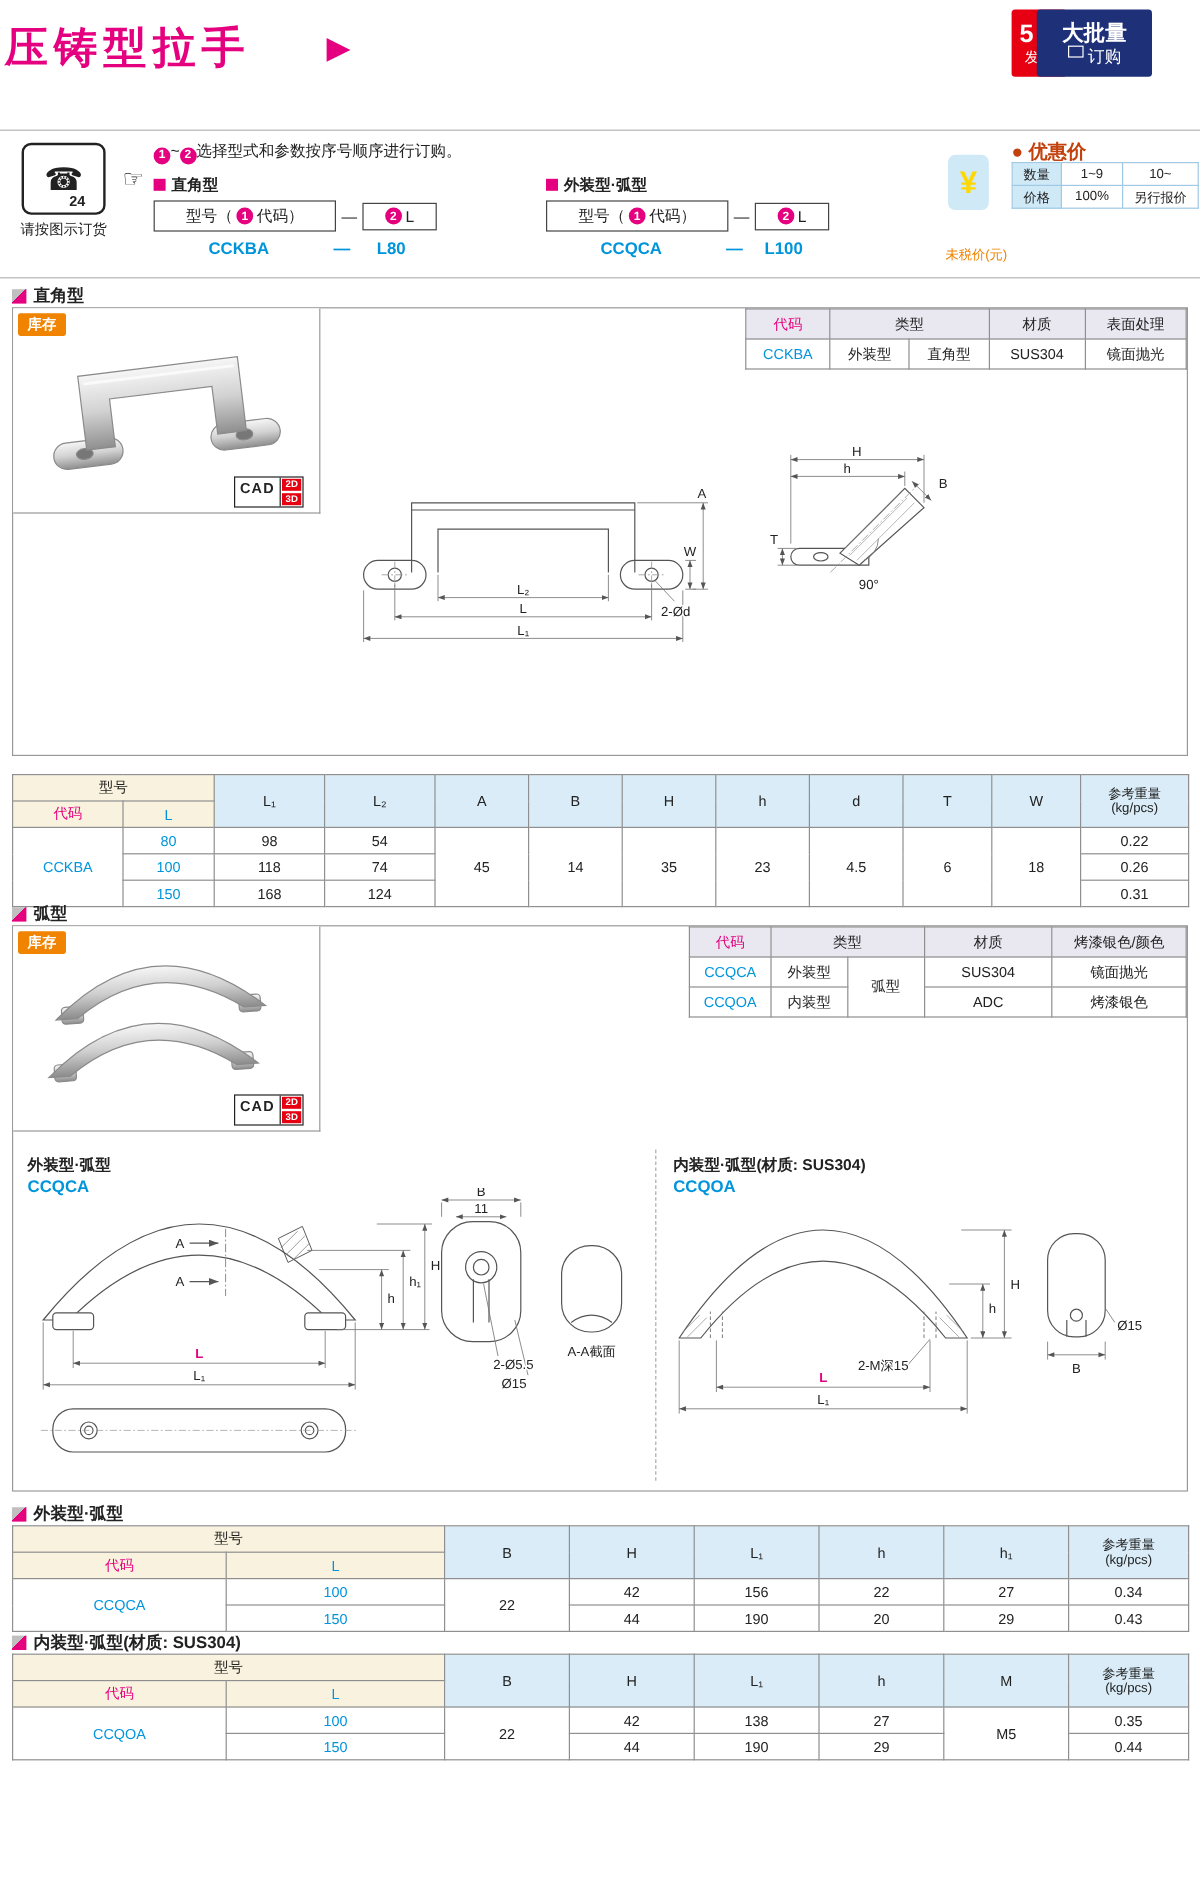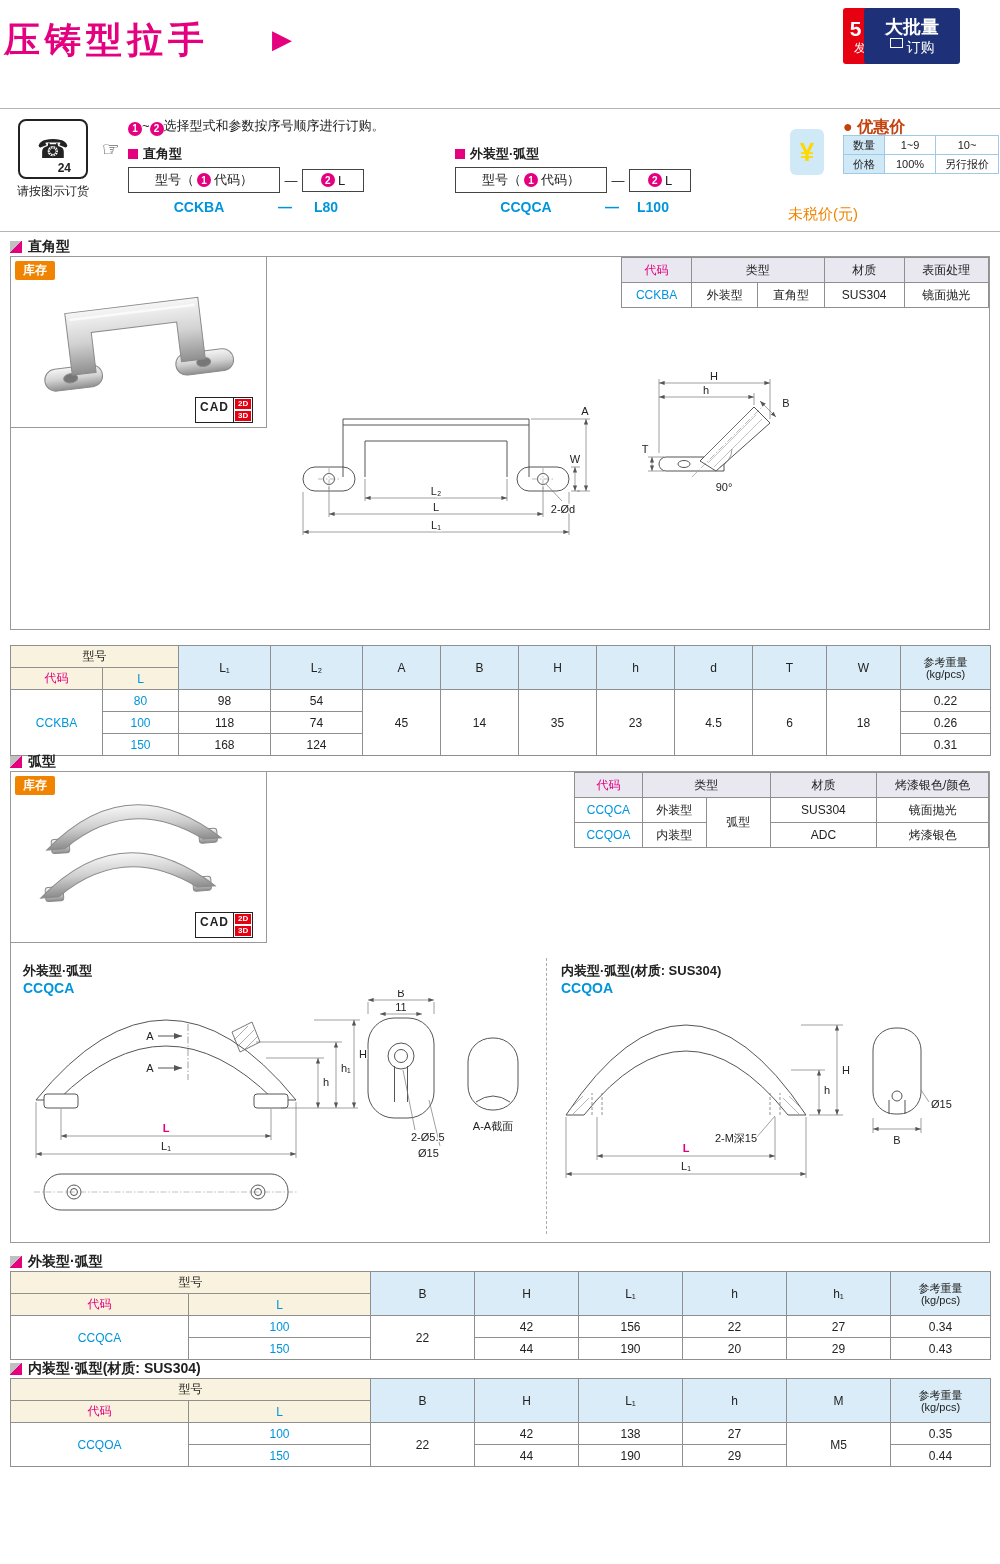--- a/index.html
+++ b/index.html
@@ -37,21 +37,21 @@
   .f-dash{width:22px;text-align:center;font-size:13px}
   .ex-row{display:flex;align-items:center;color:#0095db;font-weight:bold;font-size:14px}
   .ex-code{width:150px;text-align:center}
   .ex-dash{width:22px;text-align:center}
   .ex-val{width:60px;text-align:center}
   .yen-ico{width:34px;height:46px;background:#cfe9f7;border-radius:6px;color:#ffd800;font-size:26px;font-weight:bold;display:flex;align-items:center;justify-content:center}
   .price-title{color:#c2410c;font-size:16px;font-weight:bold}
   .price-tb{border-collapse:collapse}
   .price-tb td{border:1px solid #9fc9e4;font-size:11px;padding:1px 3px;text-align:center;height:16px}
   .plbl{background:#cfe9f7}
-  .price-note{color:#f08300;font-size:15px}
+  .price-note{color:#f08300;font-size:11px}
   
   .sec-hdr{display:flex;align-items:center;gap:6px;font-size:14px;font-weight:bold}
   .sec-icon{width:12px;height:12px;background:linear-gradient(135deg,#c0c0c0 46%,#e4007f 46%);display:inline-block}
   .big-box{border:1px solid #999;background:#fff}
   .photo-frame{position:absolute;left:0;top:0;width:255px;height:170px;border-right:1px solid #999;border-bottom:1px solid #999;background:#fff}
   .stock{background:#f08300;color:#fff;font-weight:bold;font-size:12px;padding:1px 8px;border-radius:2px;display:inline-block}
   .cad{display:inline-flex;align-items:stretch;border:1px solid #222;background:#fff}
   .cad-label{font-weight:bold;font-size:12px;padding:2px 4px;letter-spacing:1px}
   .cad-col{display:flex;flex-direction:column;justify-content:space-between;border-left:1px solid #222}
   .cad-chip{background:#e60012;color:#fff;font-size:8px;font-weight:bold;padding:0 3px;line-height:10px;margin:1px}

